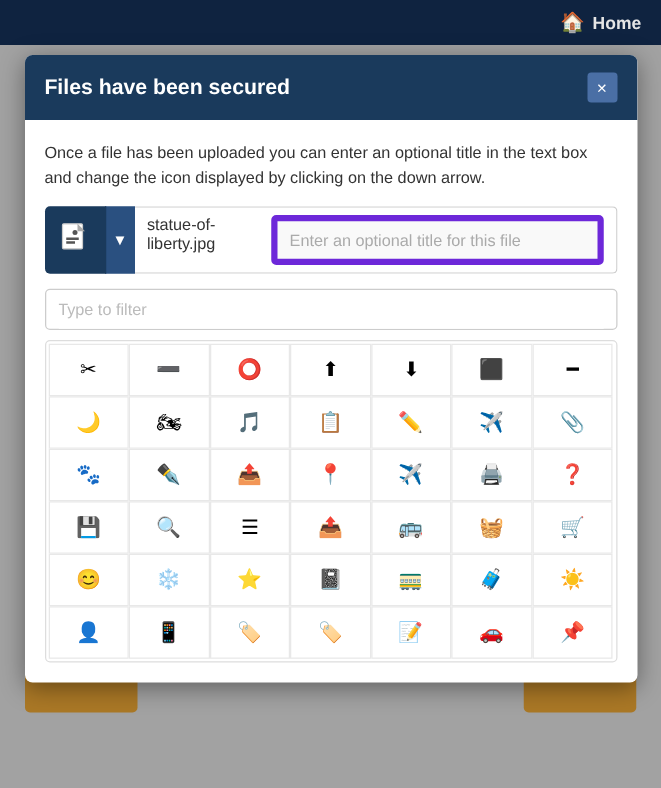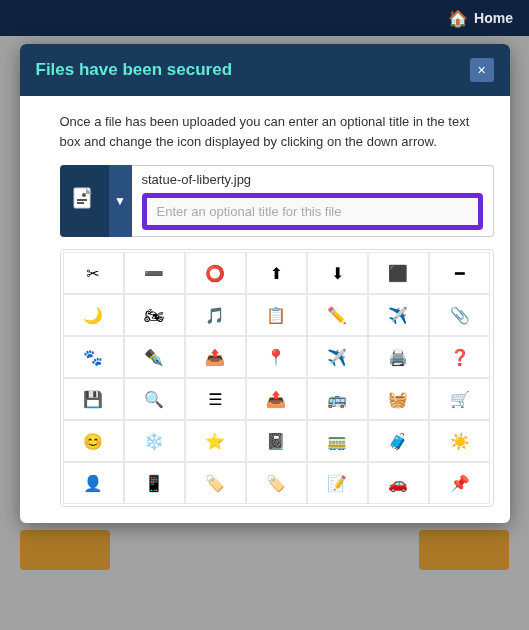--- a/index.html
+++ b/index.html
@@ -87,40 +87,39 @@
       color: #fff;
       padding: 14px 16px;
       display: flex;
       align-items: center;
       justify-content: space-between;
     }
 
     .modal-title {
       font-size: 17px;
       font-weight: bold;
-      color: #5eead4;
+      color: #ffffff;
     }
 
     .modal-close-btn {
       background: #4a6fa5;
       border: none;
       color: #fff;
       width: 24px;
       height: 24px;
       border-radius: 3px;
       cursor: pointer;
       font-size: 14px;
       display: flex;
       align-items: center;
       justify-content: center;
     }
 
     .modal-body {
       padding: 16px;
-      margin-left: 24px;
     }
 
     .modal-description {
       font-size: 13px;
       color: #333;
       line-height: 1.5;
       margin-bottom: 14px;
     }
 
     
@@ -160,22 +159,22 @@
       font-size: 12px;
     }
 
     .file-info-box {
       flex: 1;
       border: 1px solid #ccc;
       border-left: none;
       border-radius: 0 4px 4px 0;
       padding: 6px 10px;
       display: flex;
-      flex-direction: column;
-      gap: 6px;
+      flex-direction: row;
+      gap: 22px;
       justify-content: space-between;
     }
 
     .file-name {
       font-size: 13px;
       color: #333;
       font-weight: normal;
     }
 
     .file-title-input {
@@ -296,20 +295,23 @@
         </div>
         <div class="file-dropdown-btn">
           <span class="file-dropdown-arrow">▼</span>
         </div>
         <div class="file-info-box">
           <span class="file-name">statue-of-liberty.jpg</span>
           <input class="file-title-input" type="text" placeholder="Enter an optional title for this file" style="">
         </div>
       </div>
 
+      <div class="filter-input-wrap">
+        <input class="filter-input" type="text" placeholder="Type to filter" style="">
+      </div>
 
       <div class="icon-grid-wrapper">
         <div class="icon-grid" id="icon-grid-container">
         <div class="icon-cell">✂</div>
             <div class="icon-cell">➖</div>
             <div class="icon-cell">⭕</div>
             <div class="icon-cell">⬆</div>
             <div class="icon-cell">⬇</div>
             <div class="icon-cell">⬛</div>
             <div class="icon-cell">━</div>

